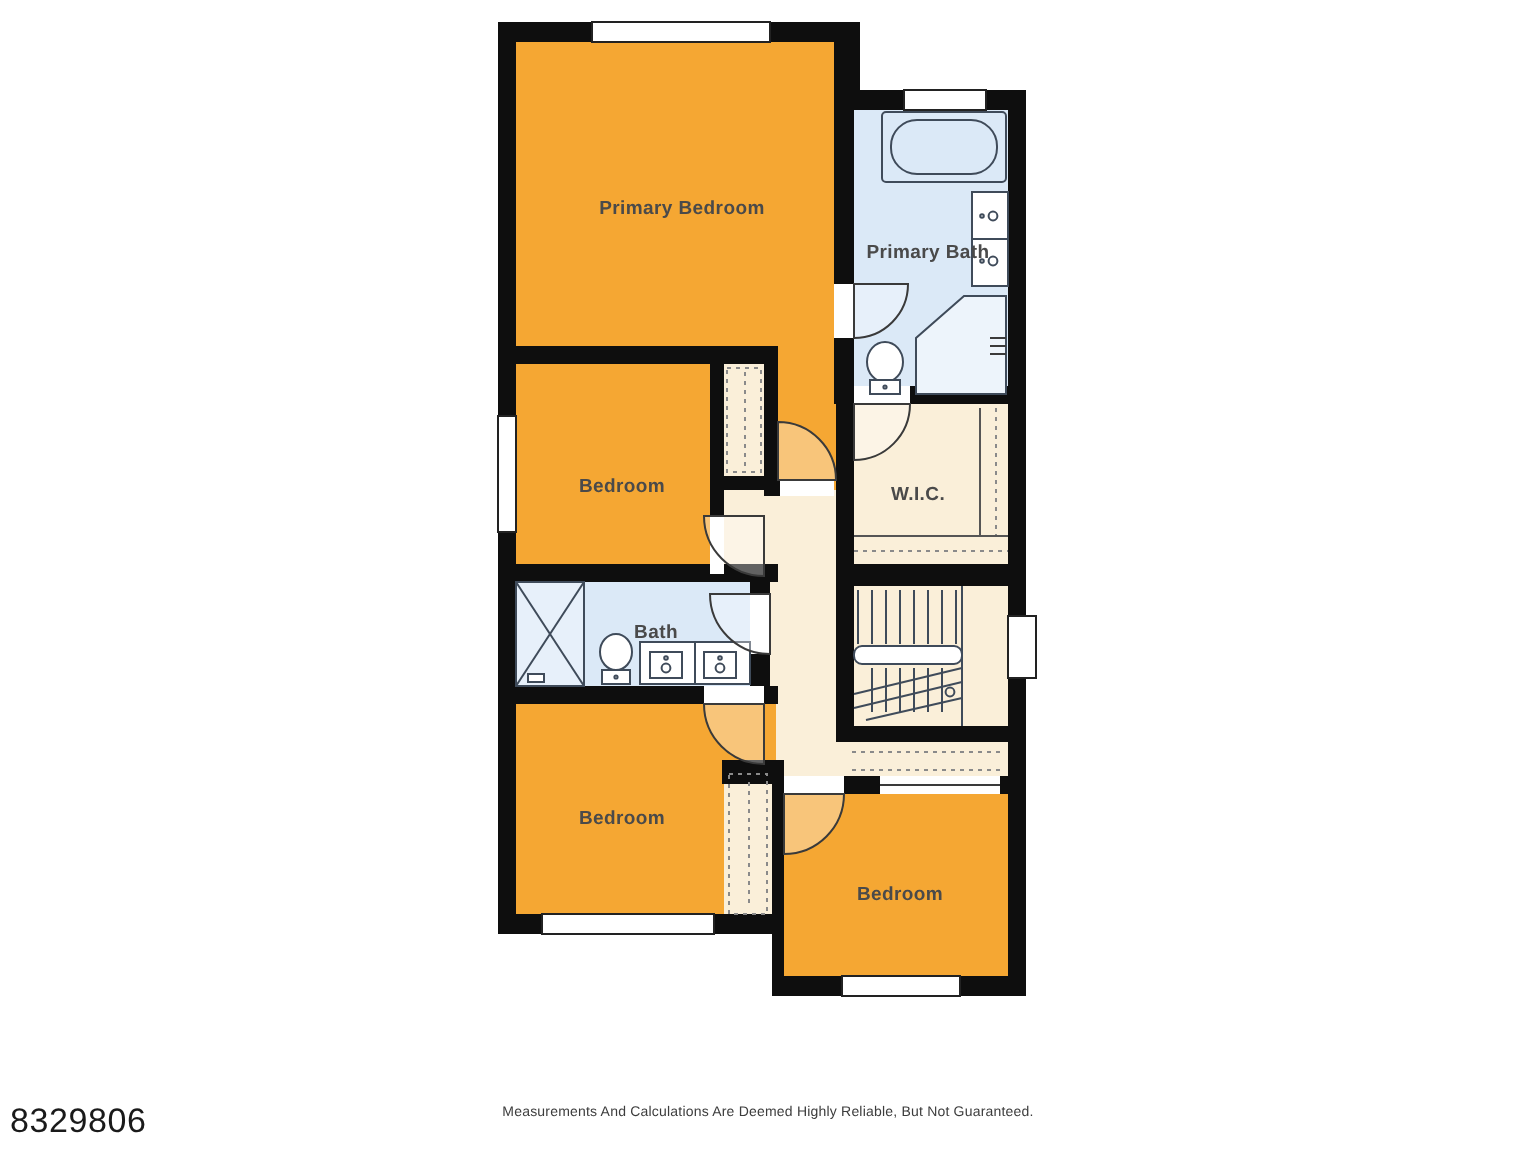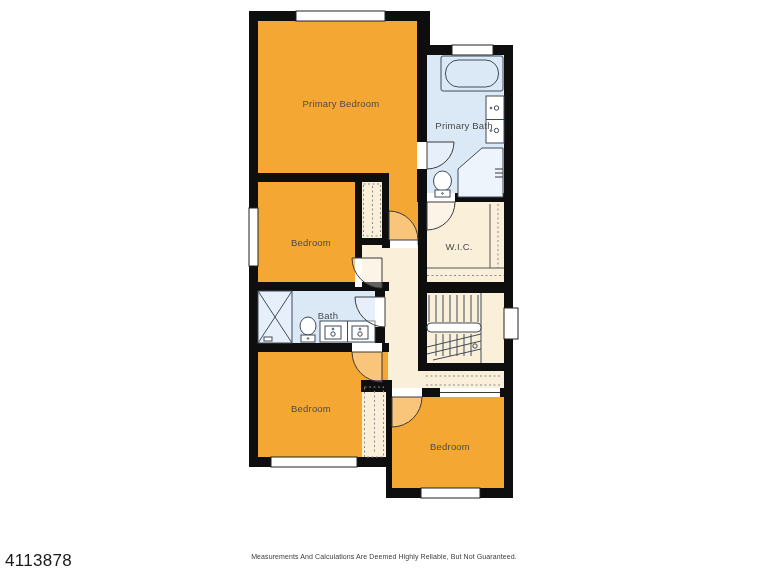--- a/index.html
+++ b/index.html
@@ -1,21 +1,21 @@
 <!DOCTYPE html>
 <html style="--background: #FFFFFF; --room-orange: #F5A733; --room-blue: #DBE9F7; --room-cream: #FAEFD9; --wall: #0E0E0E; --fixture-line: #3F4B5A; --label-text: #4A4A4A;"><head>
 <meta charset="utf-8">
 <style>
   html,body{margin:0;padding:0;}
   body{
     width:768px;height:575px;position:relative;overflow:hidden;
     background:var(--background,#fff);
     font-family:"Liberation Sans", sans-serif;
   }
-  .canvas{position:absolute;inset:0;}
+  .canvas{position:absolute;inset:0;font-weight:bold;}
   svg{display:block;}
   .room-orange{fill:var(--room-orange,#F5A733);}
   .room-blue{fill:var(--room-blue,#DBE9F7);}
   .room-cream{fill:var(--room-cream,#FAEFD9);}
   .room-pale{fill:#EDF4FB;}
   .wall{fill:var(--wall,#0E0E0E);}
   .gap{fill:#FFFFFF;}
   .win{fill:#FFFFFF;stroke:#222;stroke-width:1;}
   .fx{stroke:var(--fixture-line,#3F4B5A);stroke-width:1;fill:none;}
   .fxf{stroke:var(--fixture-line,#3F4B5A);stroke-width:1;fill:#FFFFFF;}
@@ -236,14 +236,14 @@
     <text class="room-label" x="464" y="129">Primary Bath</text>
     <text class="room-label" x="311" y="246">Bedroom</text>
     <text class="room-label" x="459" y="250">W.I.C.</text>
     <text class="room-label" x="328" y="319">Bath</text>
     <text class="room-label" x="311" y="412">Bedroom</text>
     <text class="room-label" x="450" y="450">Bedroom</text>
   </g>
 </svg>
 </div>
 
-<div class="footer-id">4113878</div>
+<div class="footer-id">8329806</div>
 <div class="footer-disclaimer">Measurements And Calculations Are Deemed Highly Reliable, But Not Guaranteed.</div>
 
 </body></html>

